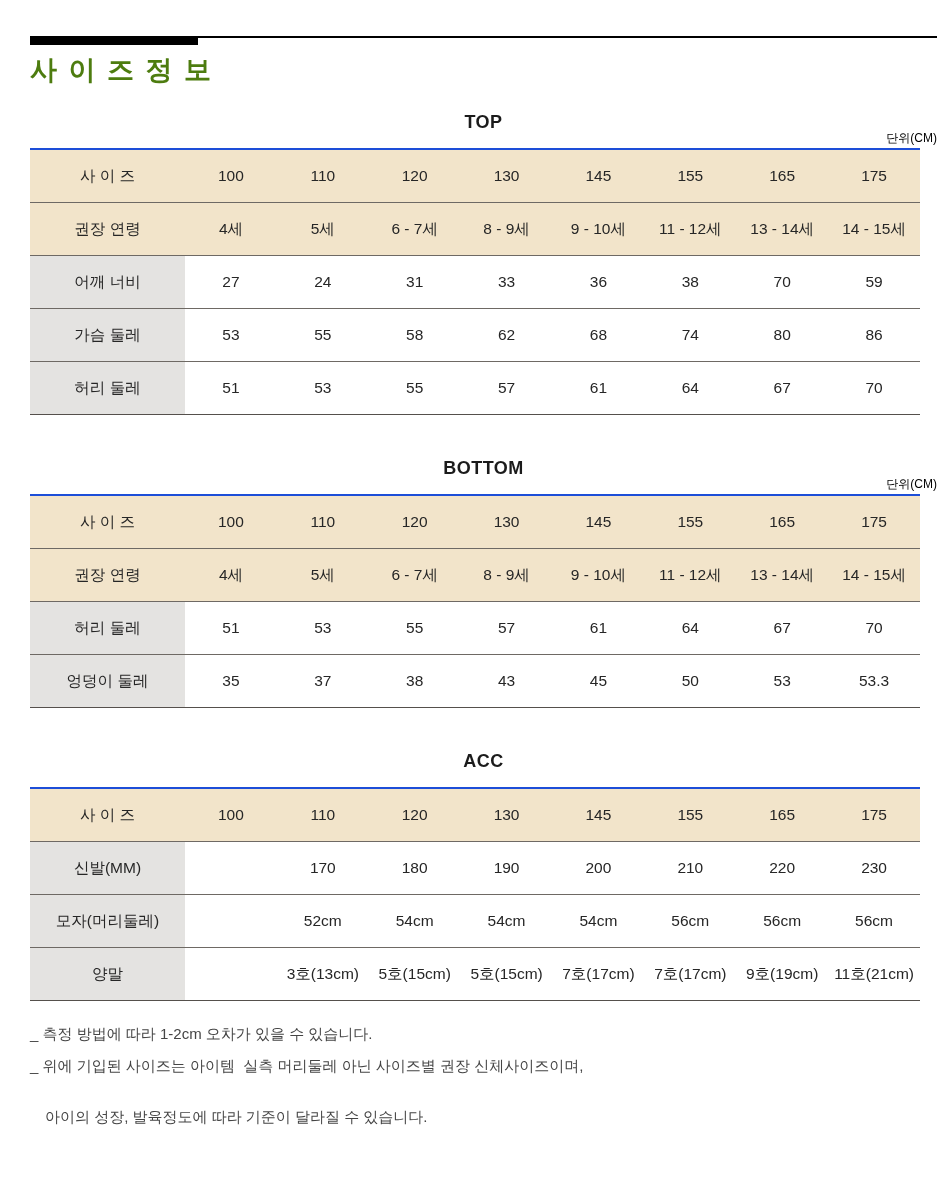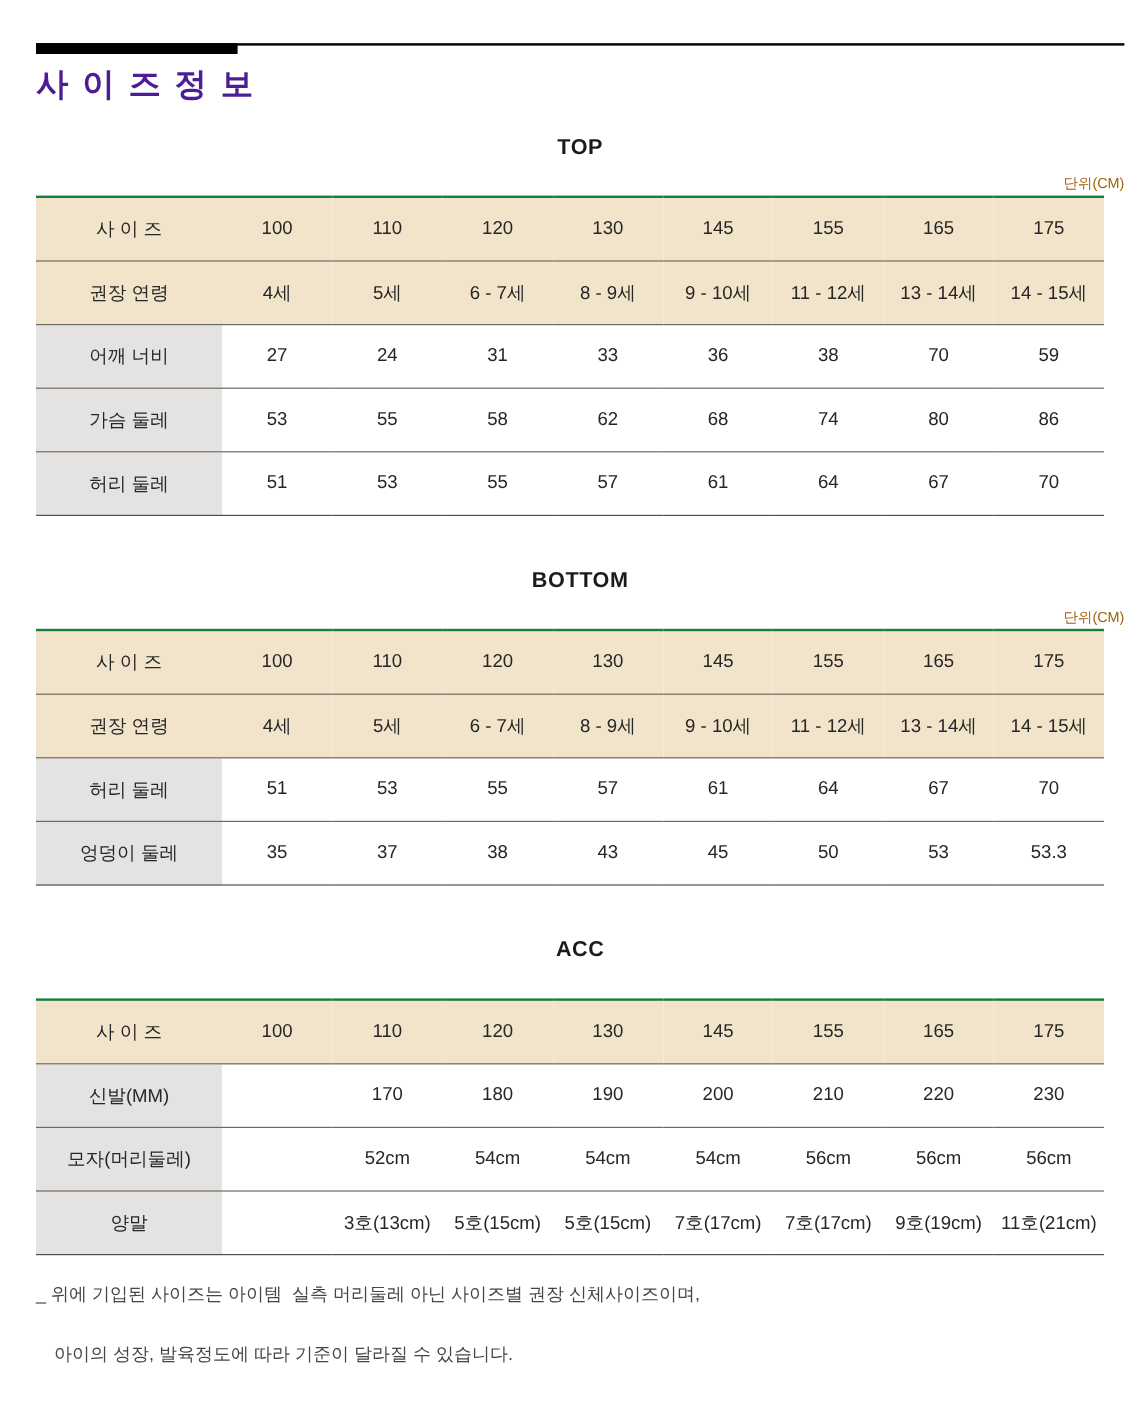--- a/index.html
+++ b/index.html
@@ -33,49 +33,49 @@
     left: 0; top: 0;
     width: 168px;
     height: 9px;
     background: #000;
   }
   .page-title {
     margin: 7px 0 0 0;
     font-size: 27px;
     font-weight: 700;
     letter-spacing: 2px;
-    color: #4c1d95;
+    color: #4d7c0f;
   }
   .section { margin-top: 24px; }
   .section + .section { margin-top: 43px; }
   .section-head {
     position: relative;
-    padding-bottom: 30px;
+    padding-bottom: 15px;
     width: 907px;
   }
   .section-title {
     margin: 0;
     text-align: center;
     font-size: 18px;
     font-weight: 700;
     letter-spacing: 0.5px;
     color: #1b1b1b;
   }
   .unit {
     position: absolute;
     right: 0;
     bottom: 1px;
     font-size: 12px;
-    color: #a16207;
+    color: #000000;
   }
   .size-table {
     width: 890px;
     border-collapse: collapse;
     table-layout: fixed;
-    border-top: 2px solid #15803d;
+    border-top: 2px solid #1d4ed8;
     border-bottom: 1px solid #55504c;
   }
   .size-table col.c-label { width: 155px; }
   .size-table th, .size-table td {
     height: 52px;
     padding: 0 2px;
     text-align: center;
     vertical-align: middle;
     font-size: 15.5px;
     font-weight: 400;
@@ -309,17 +309,18 @@
             <td>7호(17cm)</td>
             <td>7호(17cm)</td>
             <td>9호(19cm)</td>
             <td>11호(21cm)</td>
           </tr>
         </tbody>
     </table>
   </section>
 
   <div class="notes">
+    <p class="note">_ 측정 방법에 따라 1-2cm 오차가 있을 수 있습니다.</p>
     <p class="note">_ 위에 기입된 사이즈는 아이템  실측 머리둘레 아닌 사이즈별 권장 신체사이즈이며,</p>
     <p class="note indent">아이의 성장, 발육정도에 따라 기준이 달라질 수 있습니다.</p>
   </div>
 
 </div>
 
 </body></html>

